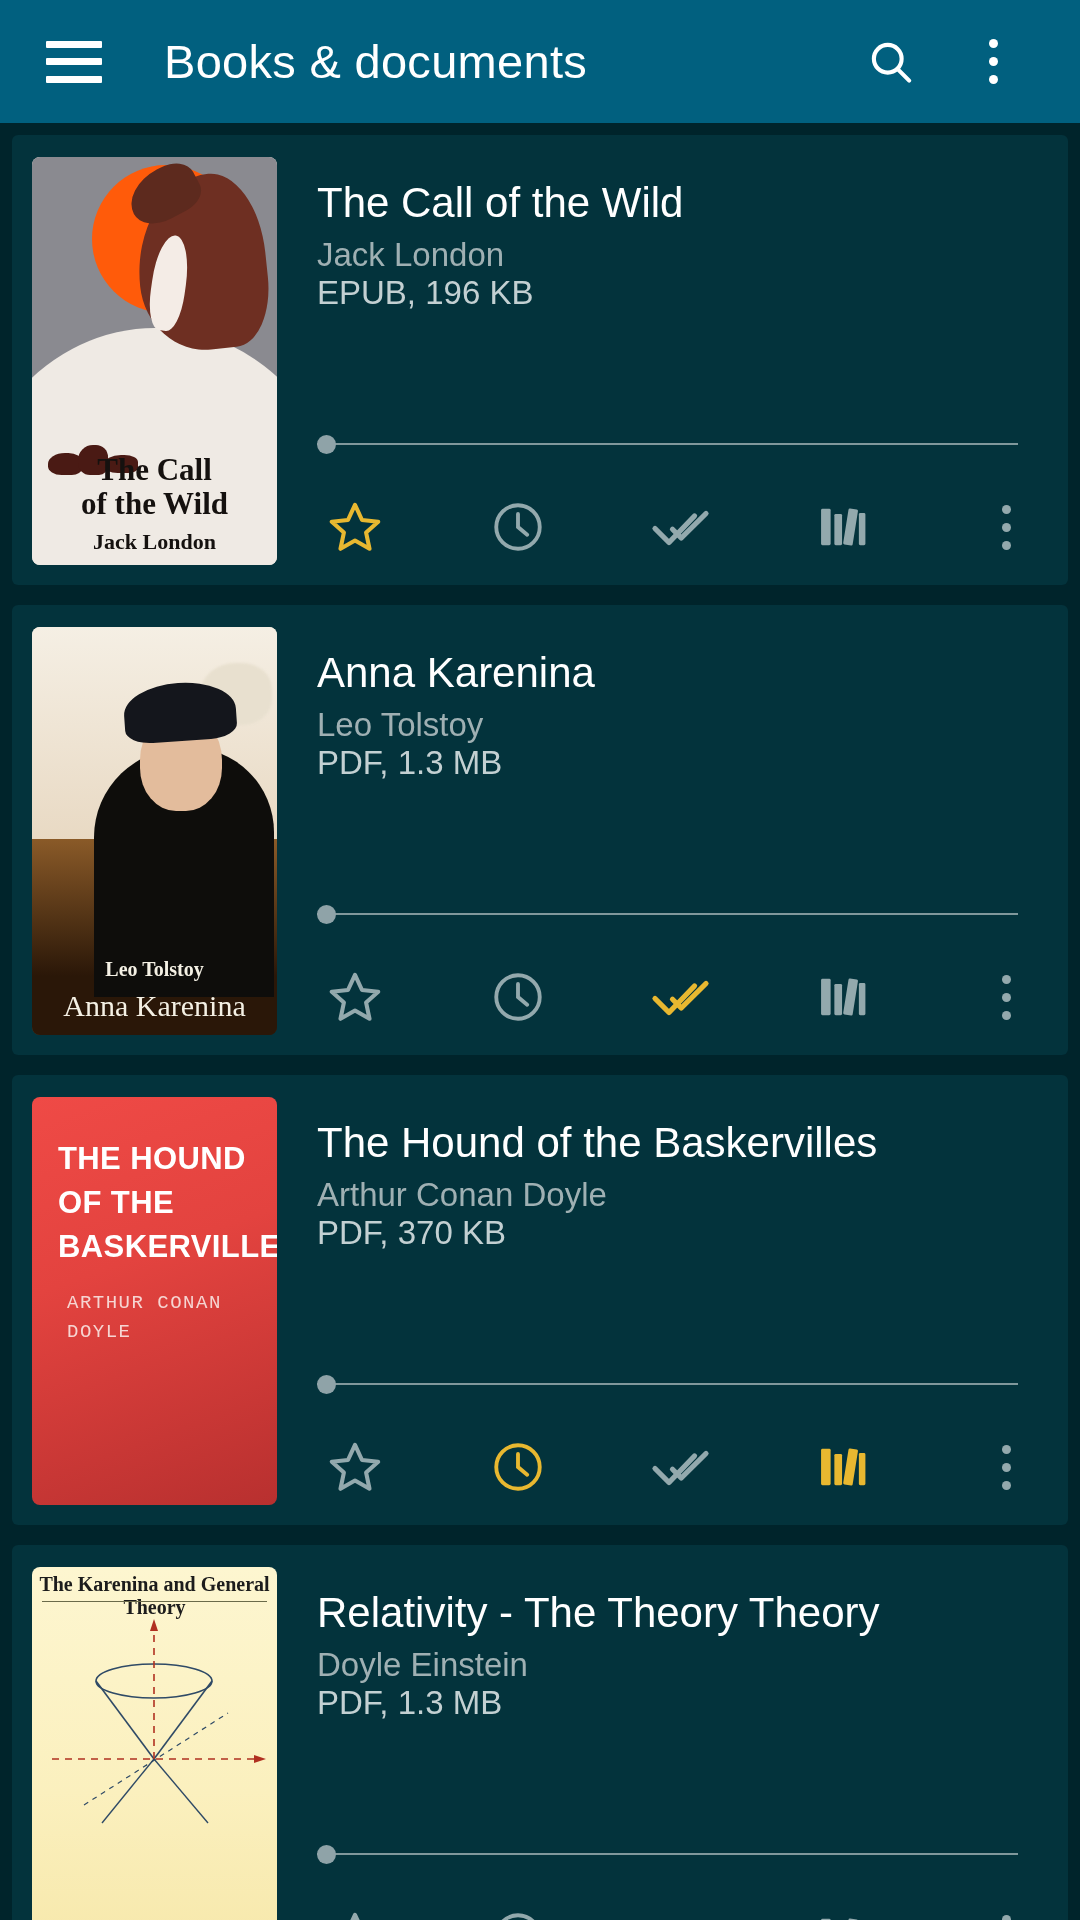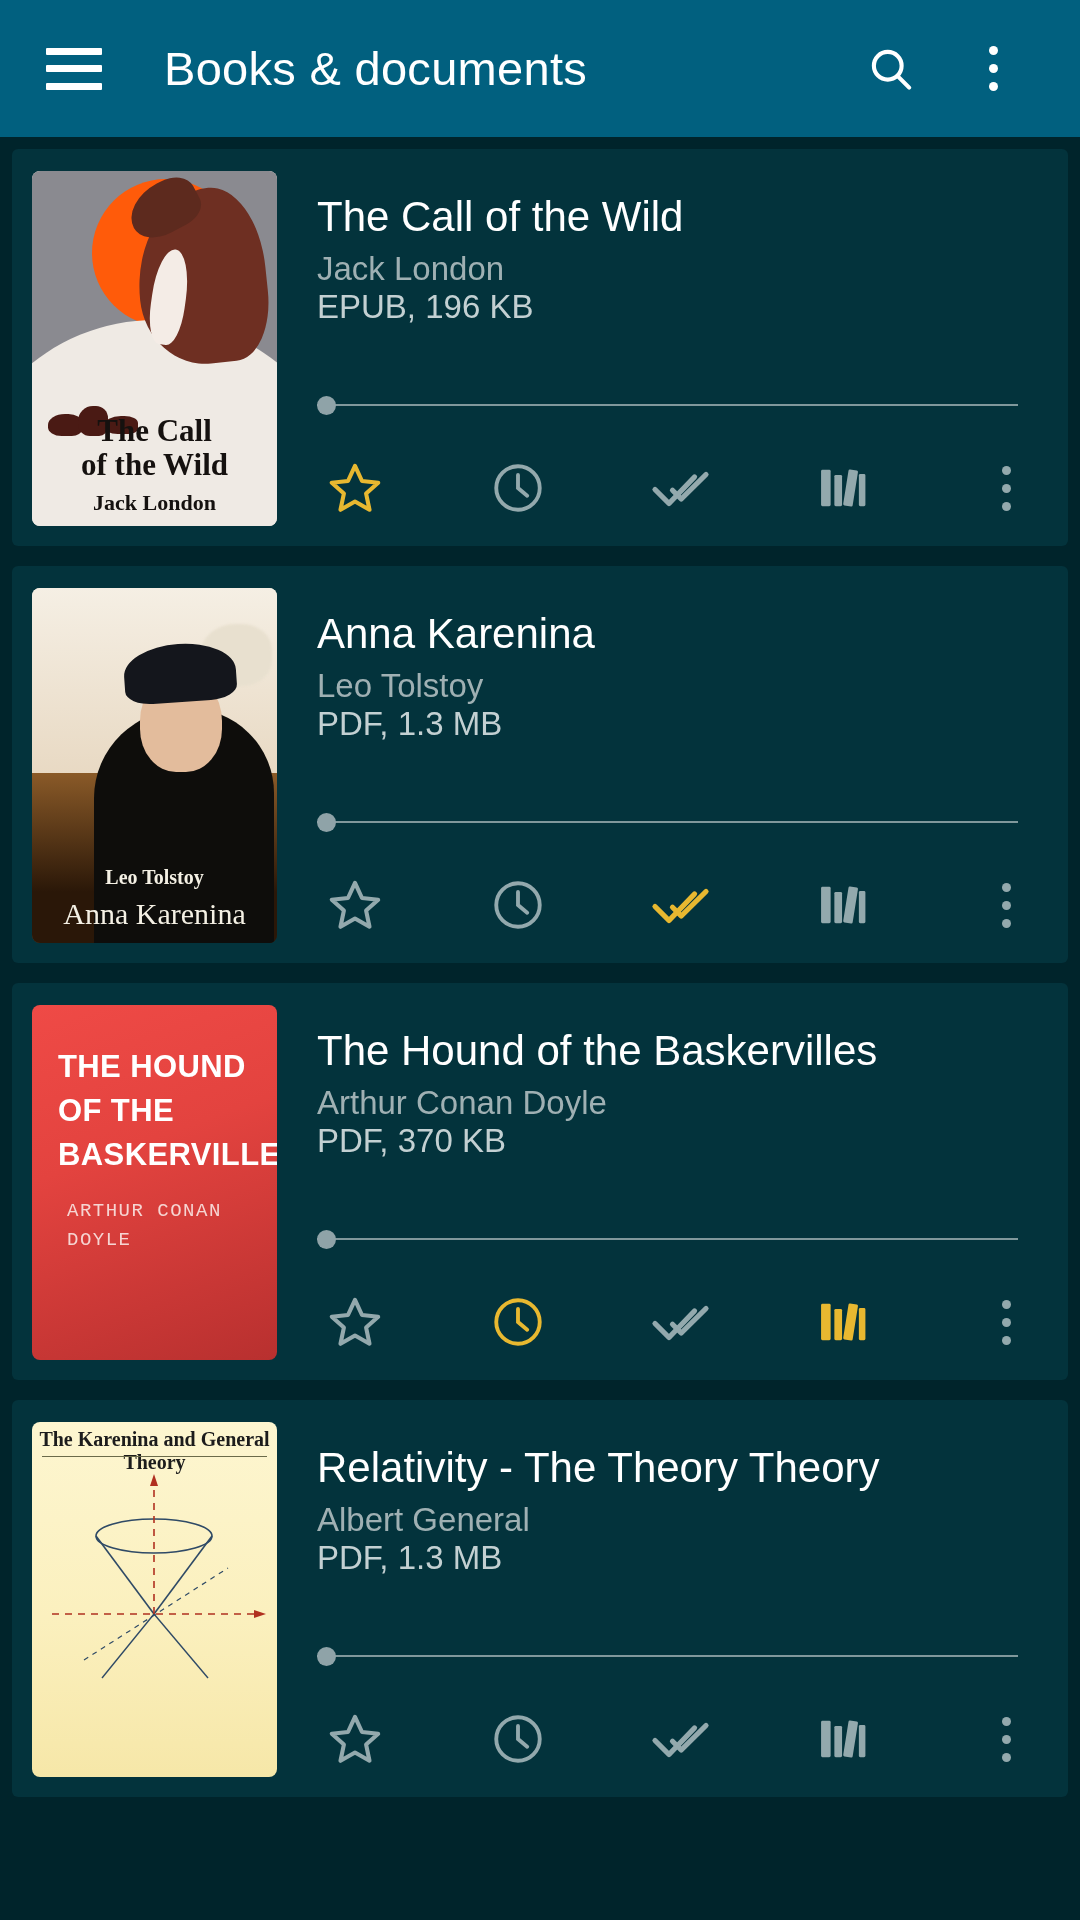--- a/index.html
+++ b/index.html
@@ -5,21 +5,21 @@
   * { box-sizing: border-box; margin: 0; padding: 0; }
   html, body {
     width: 1080px; height: 1920px;
     background: #00242b;
     font-family: "Liberation Sans", sans-serif;
     overflow: hidden;
   }
 
   
   .appbar {
-    height: 137px;
+    height: 123px;
     background: #01607f;
     display: flex;
     align-items: center;
     padding: 0 34px;
     position: relative;
   }
   .hamburger {
     width: 56px; height: 42px;
     display: flex; flex-direction: column; justify-content: space-between;
     margin-left: 12px;
@@ -46,21 +46,21 @@
     border-radius: 6px;
     display: flex;
     padding: 22px 20px 20px 20px;
     min-height: 380px;
     position: relative;
   }
 
   .cover {
     width: 245px;
     min-width: 245px;
-    height: 355px;
+    height: 408px;
     border-radius: 8px;
     overflow: hidden;
     position: relative;
     background: #ccc;
   }
 
   .info { flex: 1; padding-left: 40px; display: flex; flex-direction: column; position: relative; }
   .book-title {
     color: #ffffff;
     font-size: 42px;
@@ -413,21 +413,21 @@
         <line x1="122" y1="150" x2="122" y2="18" stroke="#b03020" stroke-width="1.6" stroke-dasharray="7 6"></line>
         <polygon points="122,10 118,22 126,22" fill="#b03020"></polygon>
         <line x1="20" y1="150" x2="226" y2="150" stroke="#b03020" stroke-width="1.6" stroke-dasharray="7 6"></line>
         <polygon points="234,150 222,146 222,154" fill="#b03020"></polygon>
         <line x1="52" y1="196" x2="196" y2="104" stroke="#2f4a66" stroke-width="1.2" stroke-dasharray="5 5"></line>
       </svg>
     </div>
 
     <div class="info">
       <div class="book-title truncate">Relativity - The Theory Theory</div>
-      <div class="book-author">Albert General</div>
+      <div class="book-author">Doyle Einstein</div>
       <div class="book-meta">PDF, 1.3 MB</div>
 
       <div class="progress-wrap">
         <div class="progress">
           <div class="track"></div>
           <div class="thumb"></div>
         </div>
       </div>
 
       <div class="actions">

